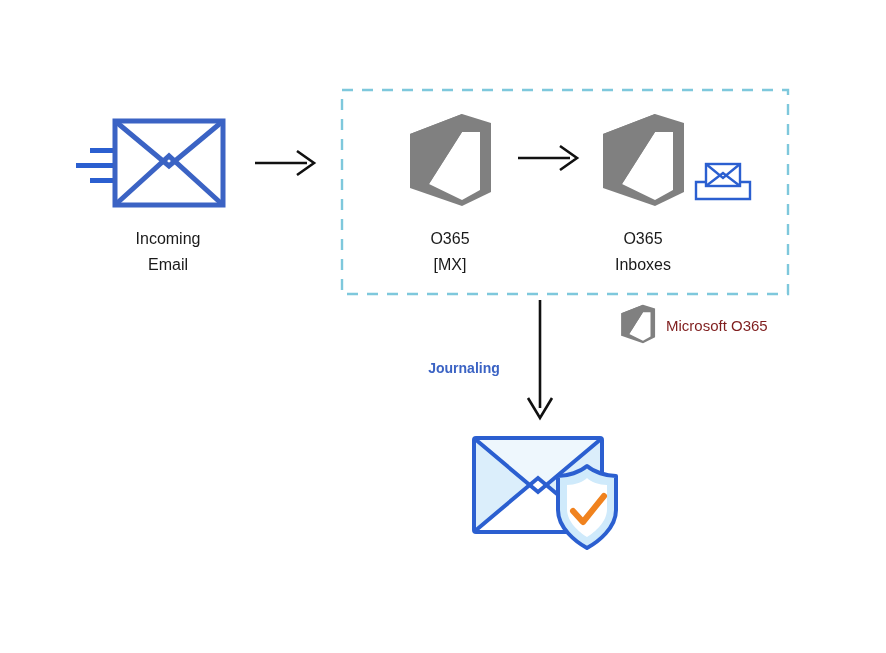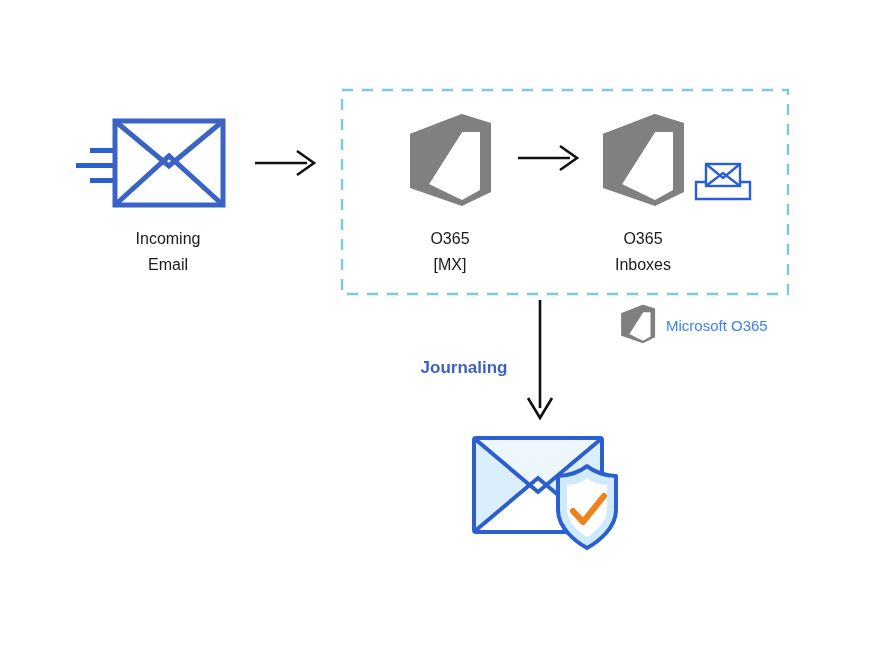--- a/index.html
+++ b/index.html
@@ -25,24 +25,24 @@
     color: #1a1a1a;
     font-size: 16px;
     line-height: 26px;
     font-family: "Liberation Sans", sans-serif;
     white-space: pre-line;
     font-weight: 400;
   }
   .label-blue {
     color: #3b63c4;
     font-weight: bold;
-    font-size: 17px;
+    font-size: 14px;
   }
   .label-gray {
-    color: #3b82f6;
+    color: #7f1d1d;
     font-size: 15px;
     text-align: left;
   }
   svg { display: block; overflow: visible; }
 </style>
 </head>
 <body>
 
 <div id="canvas">
 

